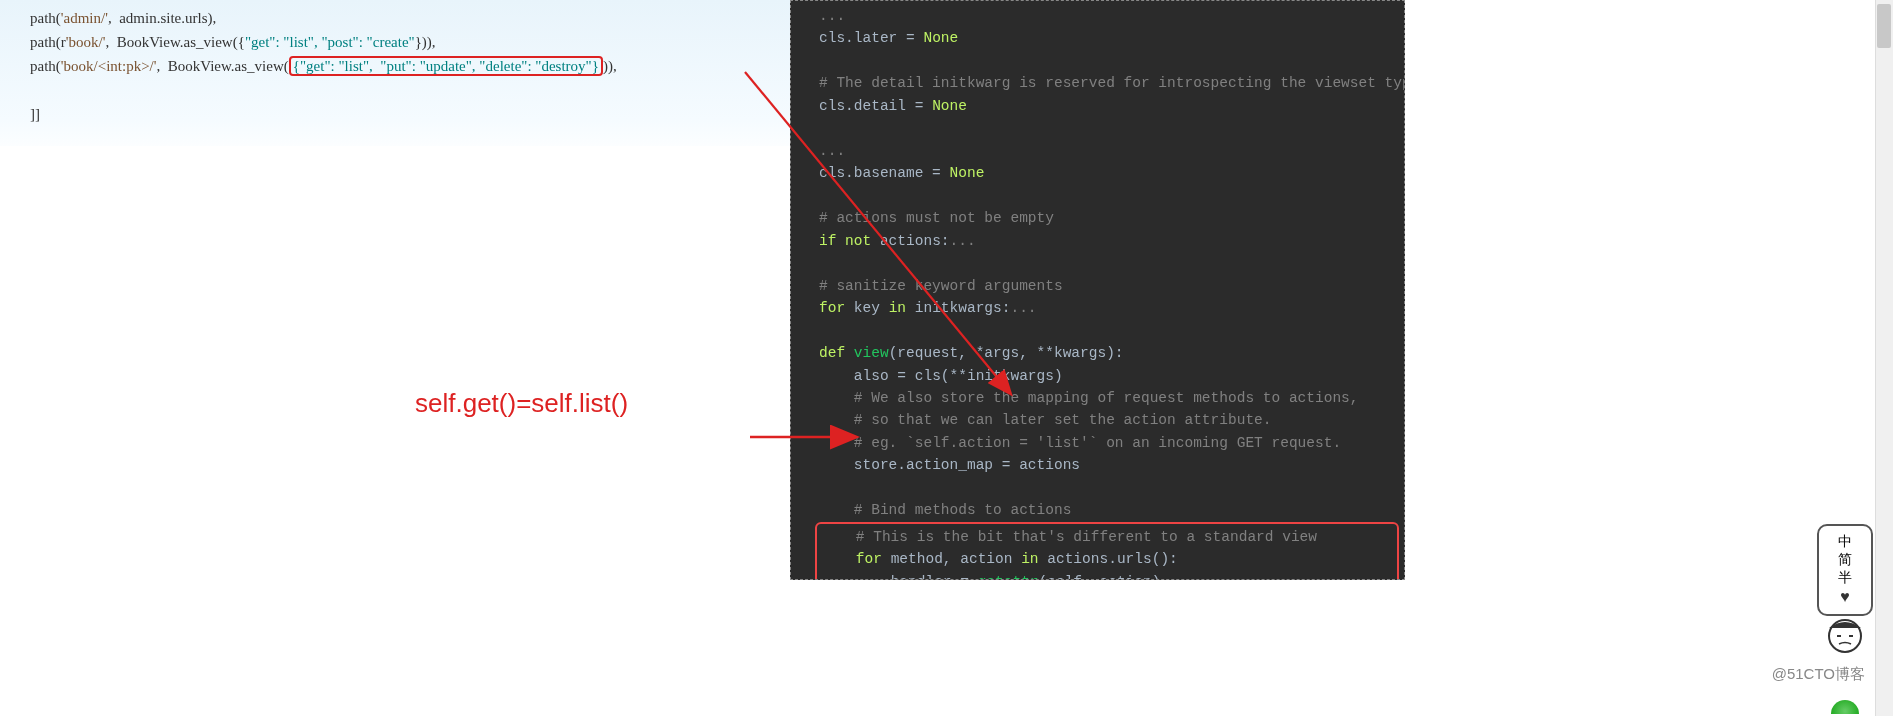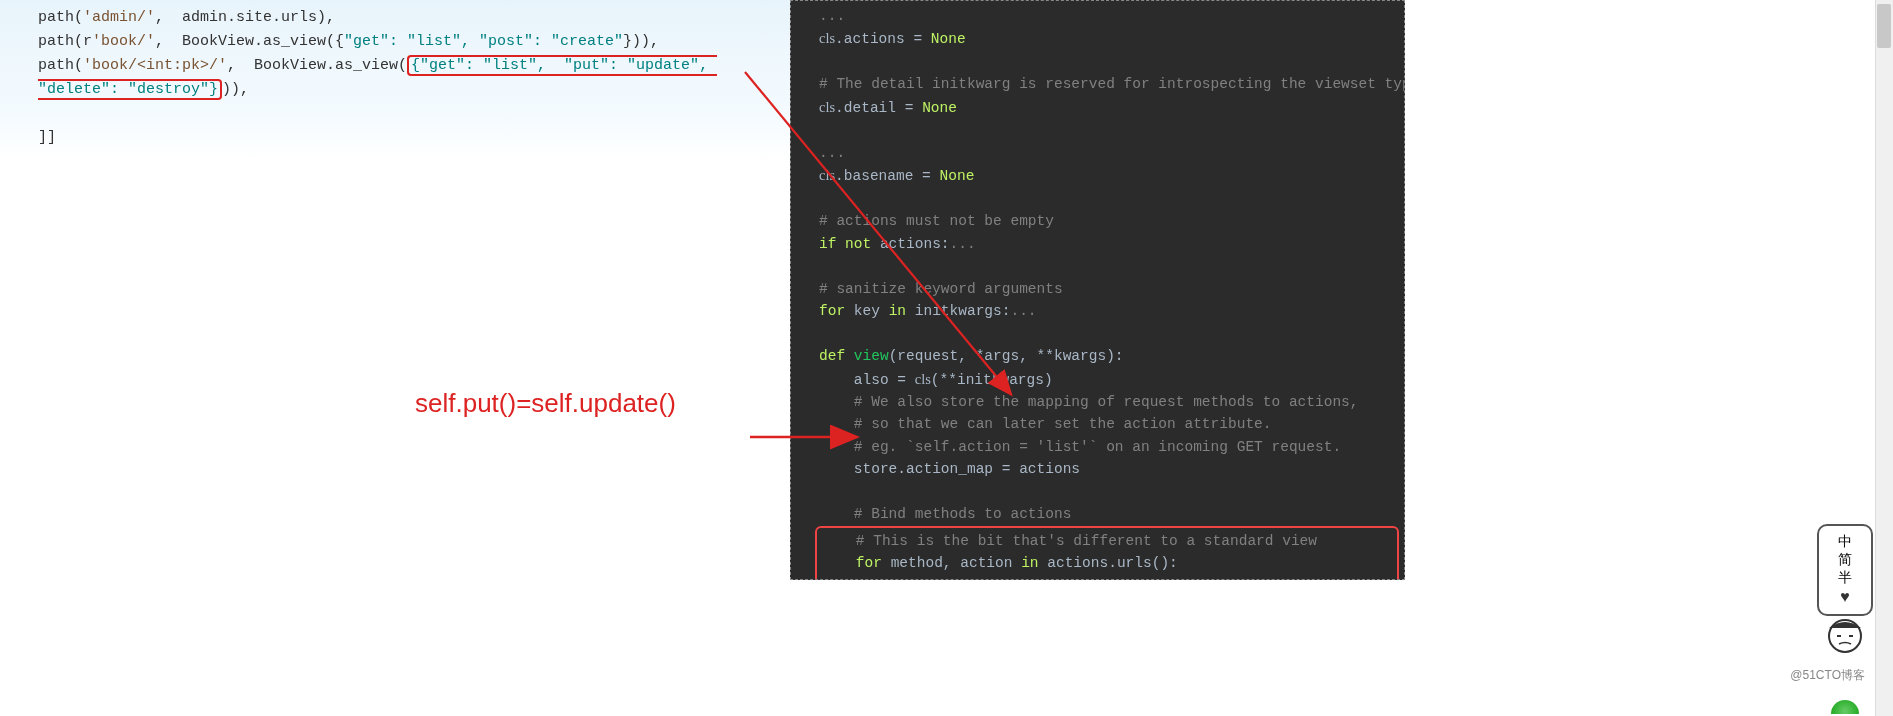--- a/index.html
+++ b/index.html
@@ -16,21 +16,21 @@
   position: absolute;
   left: 0;
   top: 0;
   width: 790px;
   padding: 6px 10px 20px 30px;
   background: linear-gradient(to bottom, #e8f4fb 0%, #f5fbff 120px, #fff 160px);
   line-height: 1.6;
   font-size: 15px;
   color: #333;
 }
-.left-code pre { white-space: pre-wrap; font-family: Liberation Mono, monospace; margin-left: 8px; }
+.left-code pre { white-space: pre-wrap; font-family: Liberation Serif, serif; }
 .k-brown { color: #7a5230; }
 .k-green { color: #008080; font-weight: 500; }
 .boxed {
   border: 2px solid #d22;
   border-radius: 4px;
   padding: 0 2px;
 }
 .annotation {
   position: absolute;
   left: 415px;
@@ -51,21 +51,21 @@
   padding: 4px 8px 10px 28px;
   line-height: 1.55;
   font-size: 14.5px;
   border: 1px dashed #888;
   overflow: hidden;
 }
 .right-code pre { white-space: pre; font-family: inherit; }
 .c-cmt { color: #808080; }
 .c-kw  { color: #bef264; }
 .c-fn  { color: #22c55e; }
-.c-var { color: #a9b7c6; font-family: Liberation Serif, serif; }
+.c-var { color: #a9b7c6; }
 .c-box {
   border: 2px solid #e44;
   border-radius: 6px;
   display: inline-block;
   padding: 2px 80px 2px 4px;
   margin-left: -4px;
 }
 .scrollbar {
   position: absolute;
   right: 0; top: 0;
@@ -100,21 +100,21 @@
 .float-face {
   position: absolute;
   right: 20px;
   bottom: 60px;
   width: 56px; height: 40px;
 }
 .credit {
   position: absolute;
   right: 28px;
   bottom: 32px;
-  font-size: 12px;
+  font-size: 15px;
   color: #888;
   font-family: Arial, "Microsoft YaHei", sans-serif;
 }
 .green-dot {
   position: absolute;
   right: 34px;
   bottom: 2px;
   width: 28px; height: 14px;
   border-radius: 14px 14px 0 0;
   background: radial-gradient(circle at 50% 80%, #6c6 0%, #2a2 80%);
@@ -125,26 +125,26 @@
 
 <div class="left-code">
 <pre><span>path(</span><span class="k-brown">'admin/'</span><span>,  admin.site.urls),</span>
 <span>path(r</span><span class="k-brown">'book/'</span><span>,  BookView.as_view({</span><span class="k-green">"get": "list", "post": "create"</span><span>})),</span>
 <span>path(</span><span class="k-brown">'book/&lt;int:pk&gt;/'</span><span>,  BookView.as_view(</span><span class="boxed"><span class="k-green">{"get": "list",  "put": "update", "delete": "destroy"}</span></span><span>)),</span>
 
 <span>]]</span></pre>
 </div>
 
 <div class="annotation">
-  <div>self.put()=self.update()</div>
+  <div>self.get()=self.list()</div>
 </div>
 
 <div class="right-code">
 <pre><span class="c-cmt">...</span>
-<span class="c-var">cls</span><span>.actions = </span><span class="c-kw">None</span>
+<span class="c-var">cls</span><span>.later = </span><span class="c-kw">None</span>
 
 <span class="c-cmt"># The detail initkwarg is reserved for introspecting the viewset type.</span>
 <span class="c-var">cls</span><span>.detail = </span><span class="c-kw">None</span>
 
 <span class="c-cmt">...</span>
 <span class="c-var">cls</span><span>.basename = </span><span class="c-kw">None</span>
 
 <span class="c-cmt"># actions must not be empty</span>
 <span class="c-kw">if not </span><span>actions:</span><span class="c-cmt">...</span>
 

